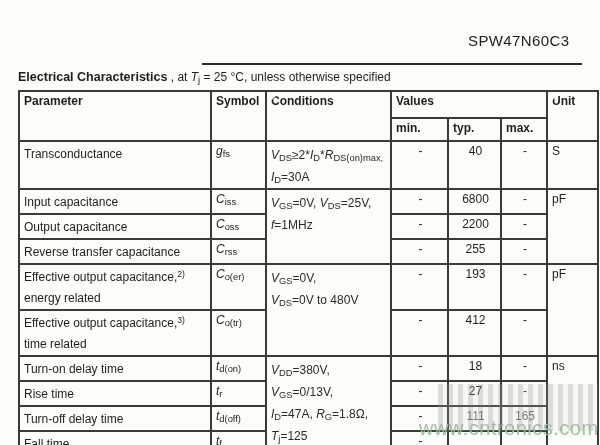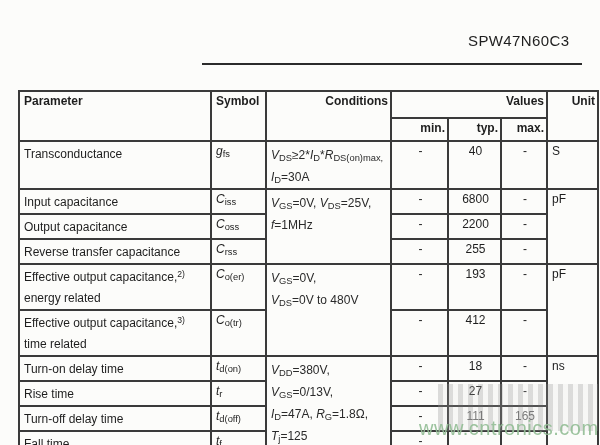--- a/index.html
+++ b/index.html
@@ -20,21 +20,21 @@
     position:absolute; left:18px; top:90px; width:579px;
     border-collapse:collapse; table-layout:fixed;
   }
   table.ec td {
     border:2px solid #3a3a3a; vertical-align:top;
     font-size:12px; padding:2px 2px 0 4px; overflow:hidden;
   }
   td.th { font-weight:bold; font-size:12.5px; padding-top:5px; }
   td.pl12 { padding-left:12px;margin-top:24px; }
   td.pl8 { padding-left:8px; }
-  td.tc { text-align:right; padding-left:0; }
+  td.tc { text-align:left; padding-left:0;border-radius:20px; }
   td.param { padding-left:8px; padding-top:4px; line-height:21px; }
   td.sym  { font-size:12.5px; padding-left:7px; padding-top:4px; }
   td.cond { font-size:10.5px; padding-left:6px; padding-top:4px; line-height:22px; color:#2a2a2a; }
   td.val  { text-align:center; padding:4px 0 0 0; font-size:12.5px; }
   td.unit { padding-left:9px; padding-top:4px; font-size:12.5px; }
   td.faded { color:#6b6b6b; }
   tr.h27 { height:27px; } tr.h23 { height:23px; } tr.h43 { height:43px; }
   tr.h45 { height:45px; } tr.h44 { height:44px; } tr.h21 { height:21px; }
 
   .wm-block {
@@ -51,20 +51,23 @@
 </style>
 </head>
 <body>
 
 <div class="page">
 
 
   <div class="partnum">SPW47N60C3</div>
   <div class="header-rule"></div>
 
+  <div class="title">
+    <span class="bold">Electrical Characteristics</span><span><span> , at </span><span class="it">T</span><sub>j</sub><span> = 25 °C, unless otherwise specified</span></span>
+  </div>
 
   <table class="ec">
     <colgroup>
       <col style="width:192px">
         <col style="width:55px">
         <col style="width:125px">
       <col style="width:57px">
         <col style="width:53px">
         <col style="width:46px">
         <col style="width:51px">

